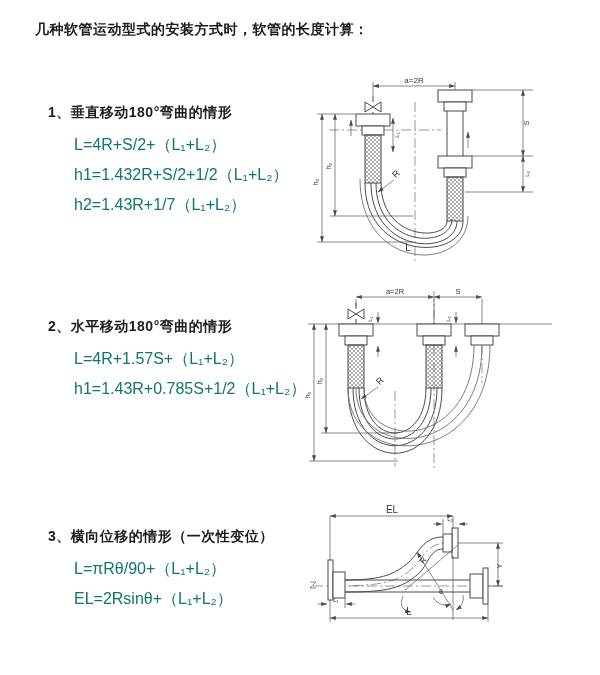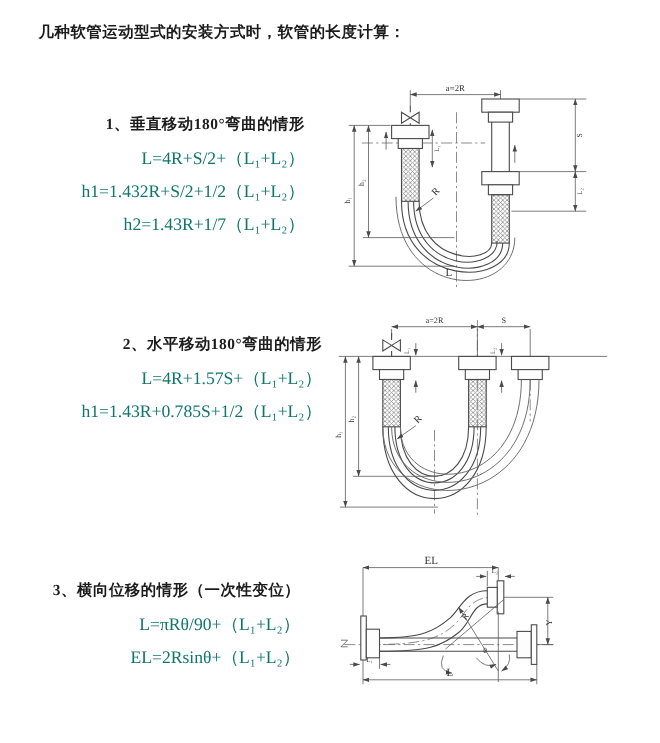--- a/index.html
+++ b/index.html
@@ -1,20 +1,20 @@
 <!DOCTYPE html>
 <html><head>
 <meta charset="utf-8">
 <style>
   html,body{margin:0;padding:0;background:#fff;}
   .page{position:relative;width:552px;height:675px;background:#ffffff;overflow:hidden;
-        font-family:Liberation Serif, serif;color:#1c1c1c;}
+        font-family:Liberation Sans, sans-serif;color:#1c1c1c;}
   .title{position:absolute;left:35px;top:21px;font-size:14px;font-weight:700;letter-spacing:.5px;white-space:pre;}
-  .section{position:absolute;left:48px;text-align:right;}
-  .sec1{top:104px}.sec2{top:304px}.sec3{top:528px}
+  .section{position:absolute;left:48px;}
+  .sec1{top:104px}.sec2{top:318px}.sec3{top:528px}
   .heading{font-size:14px;font-weight:700;letter-spacing:.5px;white-space:pre;}
   .formulas{margin:8px 0 0 26px;padding:0;list-style:none;}
   .formulas li{font-size:16px;line-height:30px;white-space:pre;color:#0f766e;}
   svg{position:absolute;overflow:visible;}
   .dwg{stroke:#4a4a4a;stroke-width:1;fill:none;}
   .dwg2{stroke:#6e6e6e;stroke-width:.9;fill:none;}
   .dim{stroke:#555;stroke-width:.7;fill:none;}
   .cl{stroke:#6a6a6a;stroke-width:.7;fill:none;stroke-dasharray:10 3 2 3;}
   .fit{fill:#fdfdfd;stroke:#4a4a4a;stroke-width:1;}
   .lbl{fill:#333;stroke:none;}

